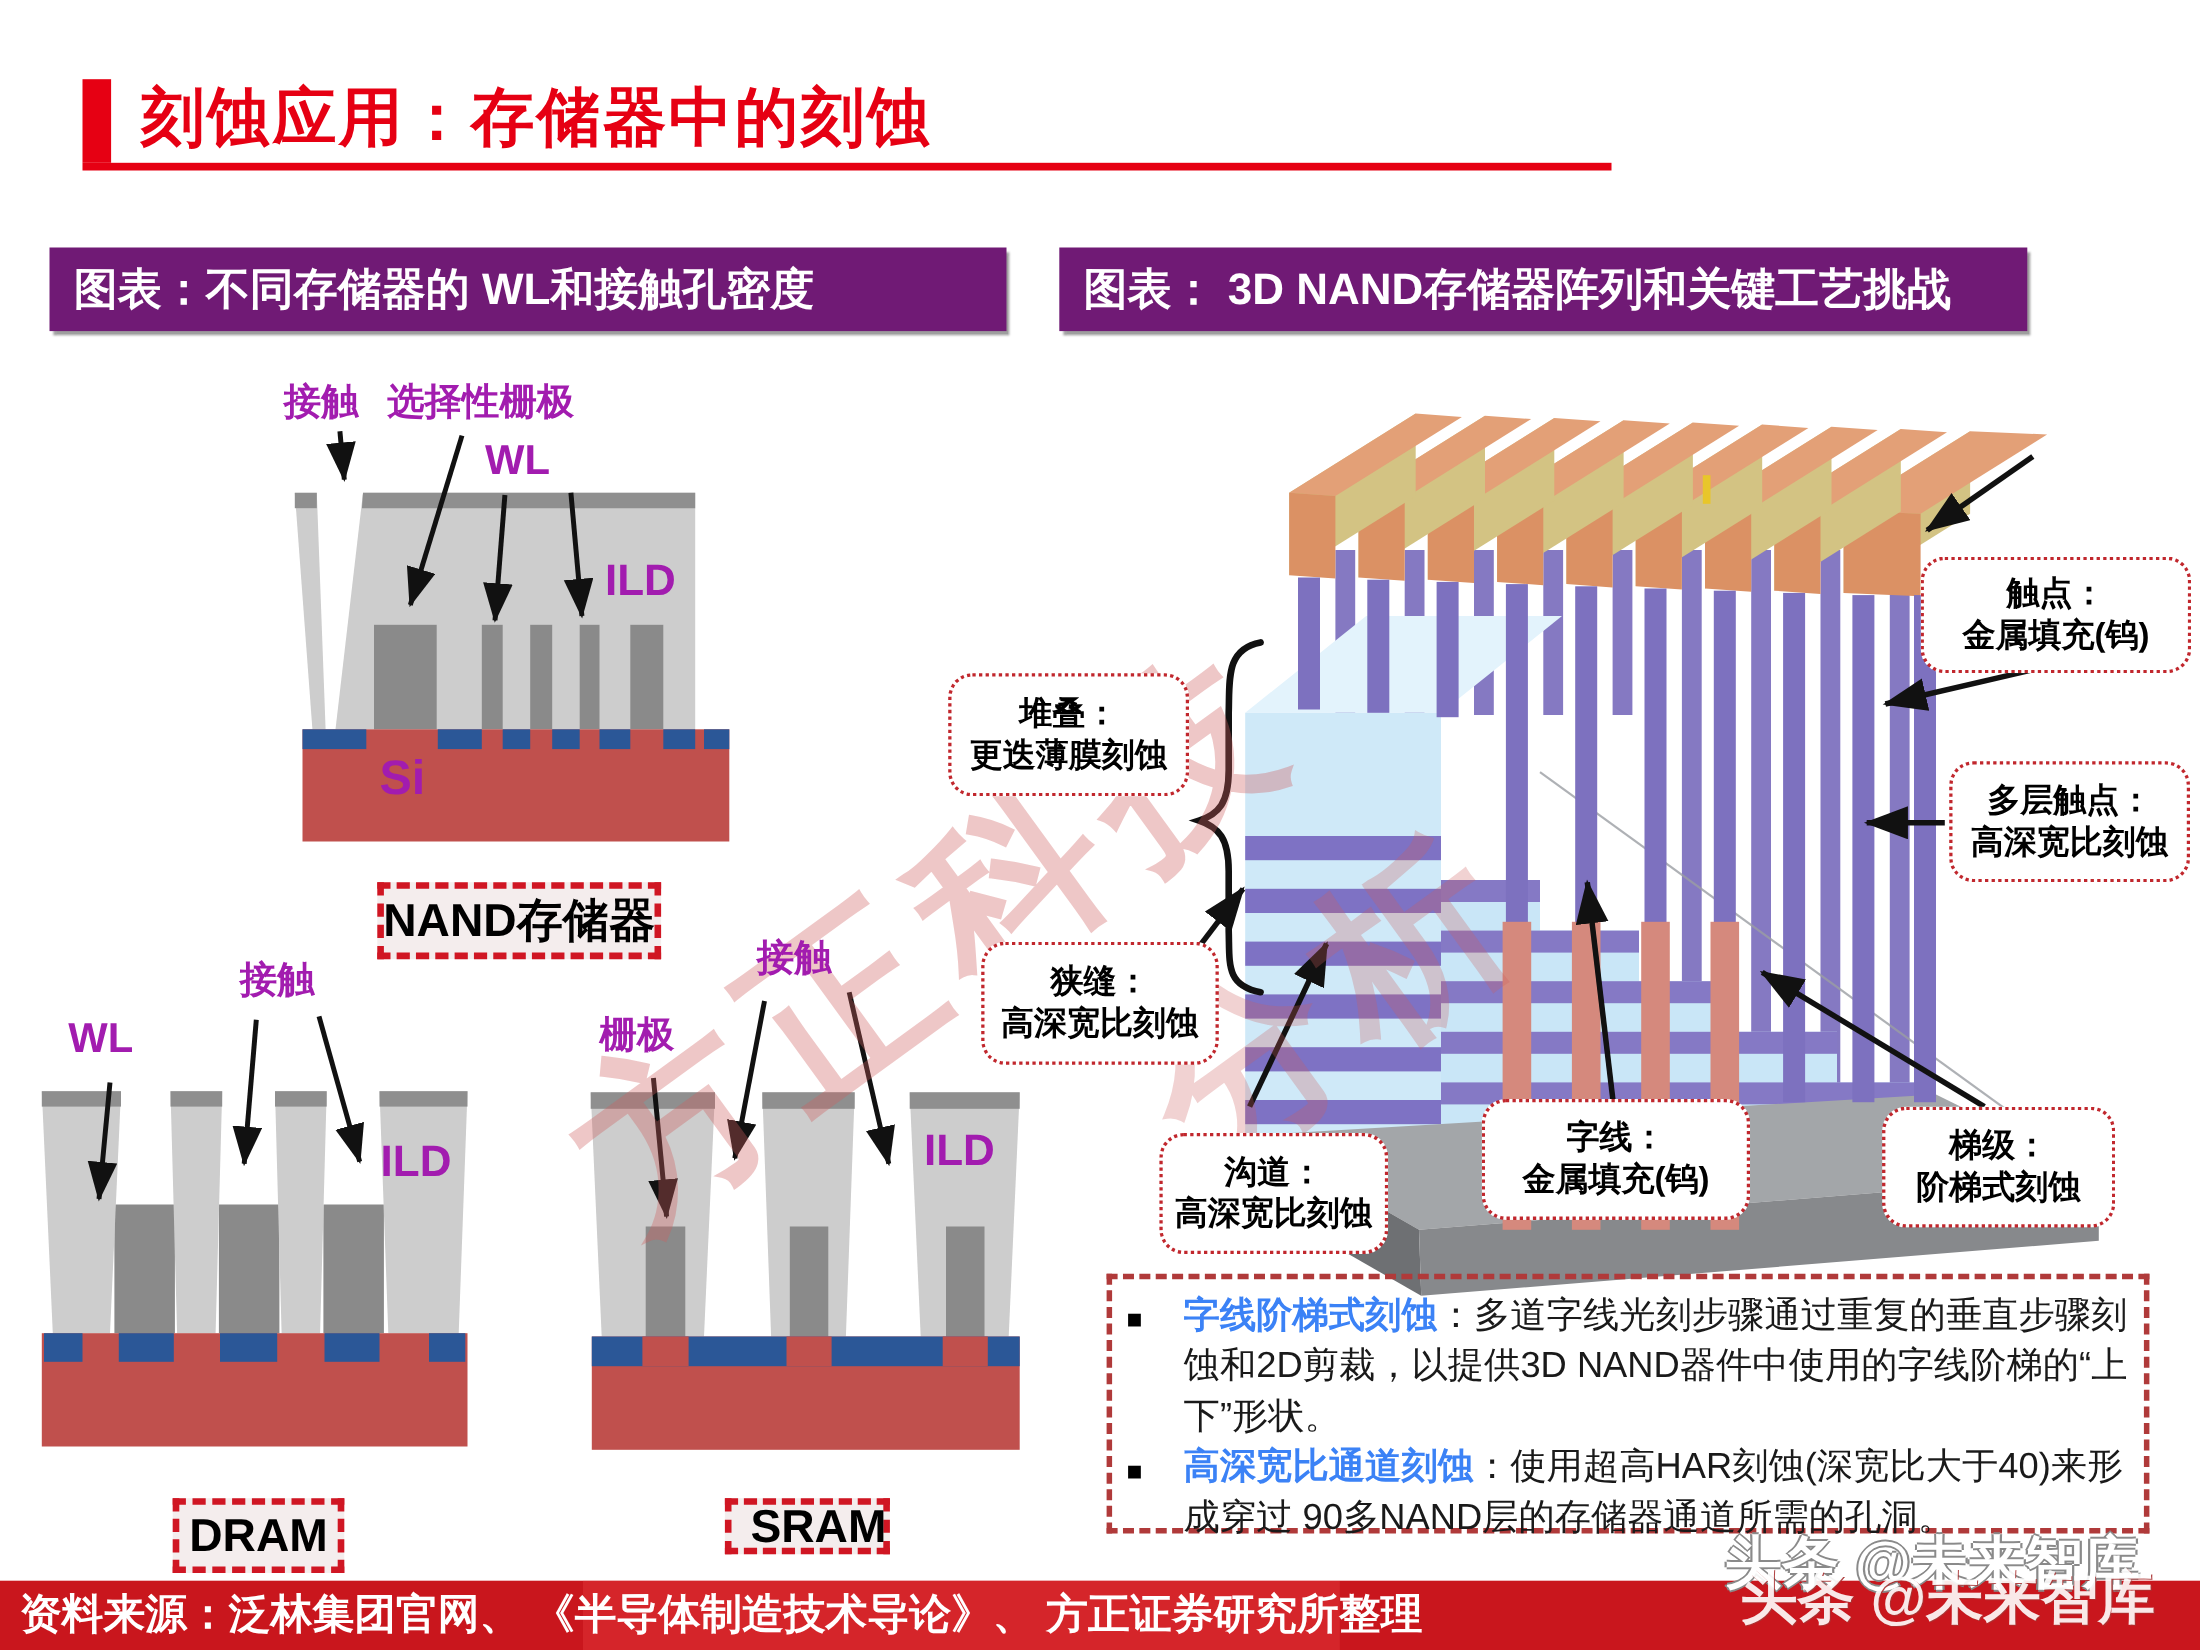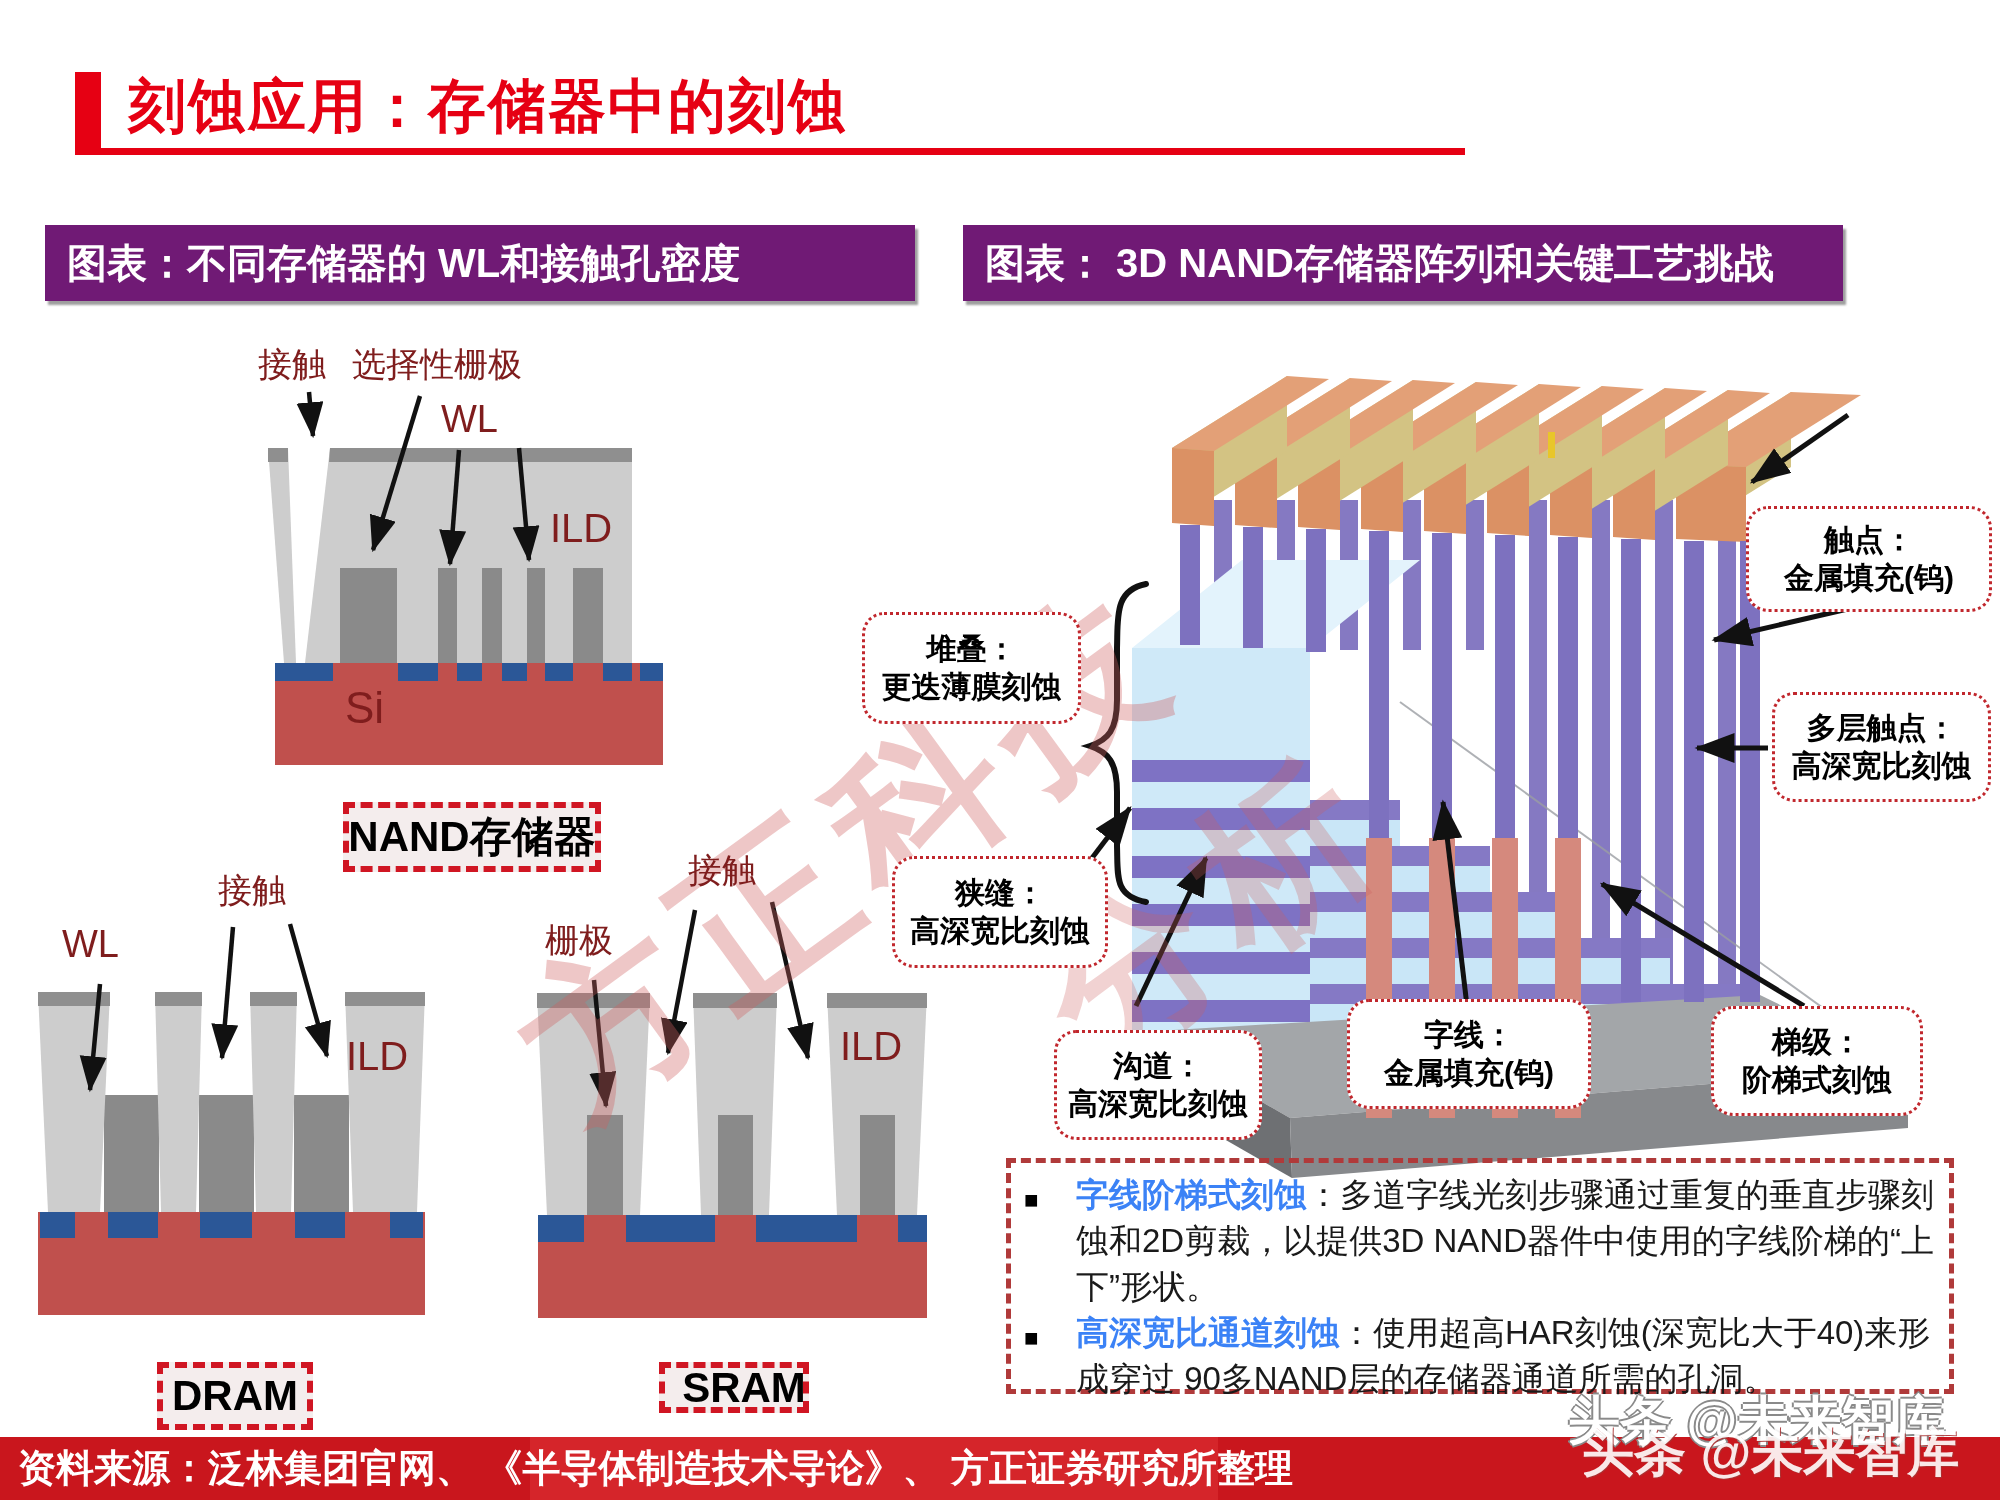--- a/index.html
+++ b/index.html
@@ -15,21 +15,21 @@
   .logo-en{font-size:17px;font-weight:700;color:#e60013;letter-spacing:1.5px;white-space:nowrap;margin-top:4px;}
   
   .panel-header{position:absolute;top:225px;height:76px;background:#701a75;color:#fff;
                 font-size:40px;font-weight:700;line-height:76px;padding-left:22px;box-sizing:border-box;
                 box-shadow:3px 4px 2px rgba(40,40,40,.45);z-index:10;white-space:nowrap;}
   .ph-left{left:45px;width:870px;}
   .ph-right{left:963px;width:880px;}
   
   .gfx{position:absolute;left:0;top:0;z-index:5;}
   
-  .lbl{position:absolute;font-weight:400;color:#7f1d1d;white-space:nowrap;z-index:10;}
+  .lbl{position:absolute;font-weight:700;color:#a21caf;white-space:nowrap;z-index:10;}
   .caption{position:absolute;border:6px dashed #d01623;background:#f4eded;color:#000;font-weight:700;
            display:flex;align-items:center;justify-content:center;z-index:10;box-sizing:border-box;
            font-size:42px;white-space:nowrap;margin-top:20px;}
   
   .callout{position:absolute;border:3px dotted #c1272d;border-radius:22px;background:#fff;text-align:center;
            font-weight:700;color:#000;z-index:10;display:flex;flex-direction:column;justify-content:center;
            font-size:30px;line-height:38px;box-sizing:border-box;white-space:nowrap;}
   
   .notes-border{position:absolute;left:1006px;top:1158px;width:948px;height:236px;border:5px dashed #b03a3a;z-index:9;box-sizing:border-box;}
   .notes-content{position:absolute;left:1024px;top:1172px;width:916px;z-index:10;font-size:33px;line-height:46px;color:#1a1a1a;}

